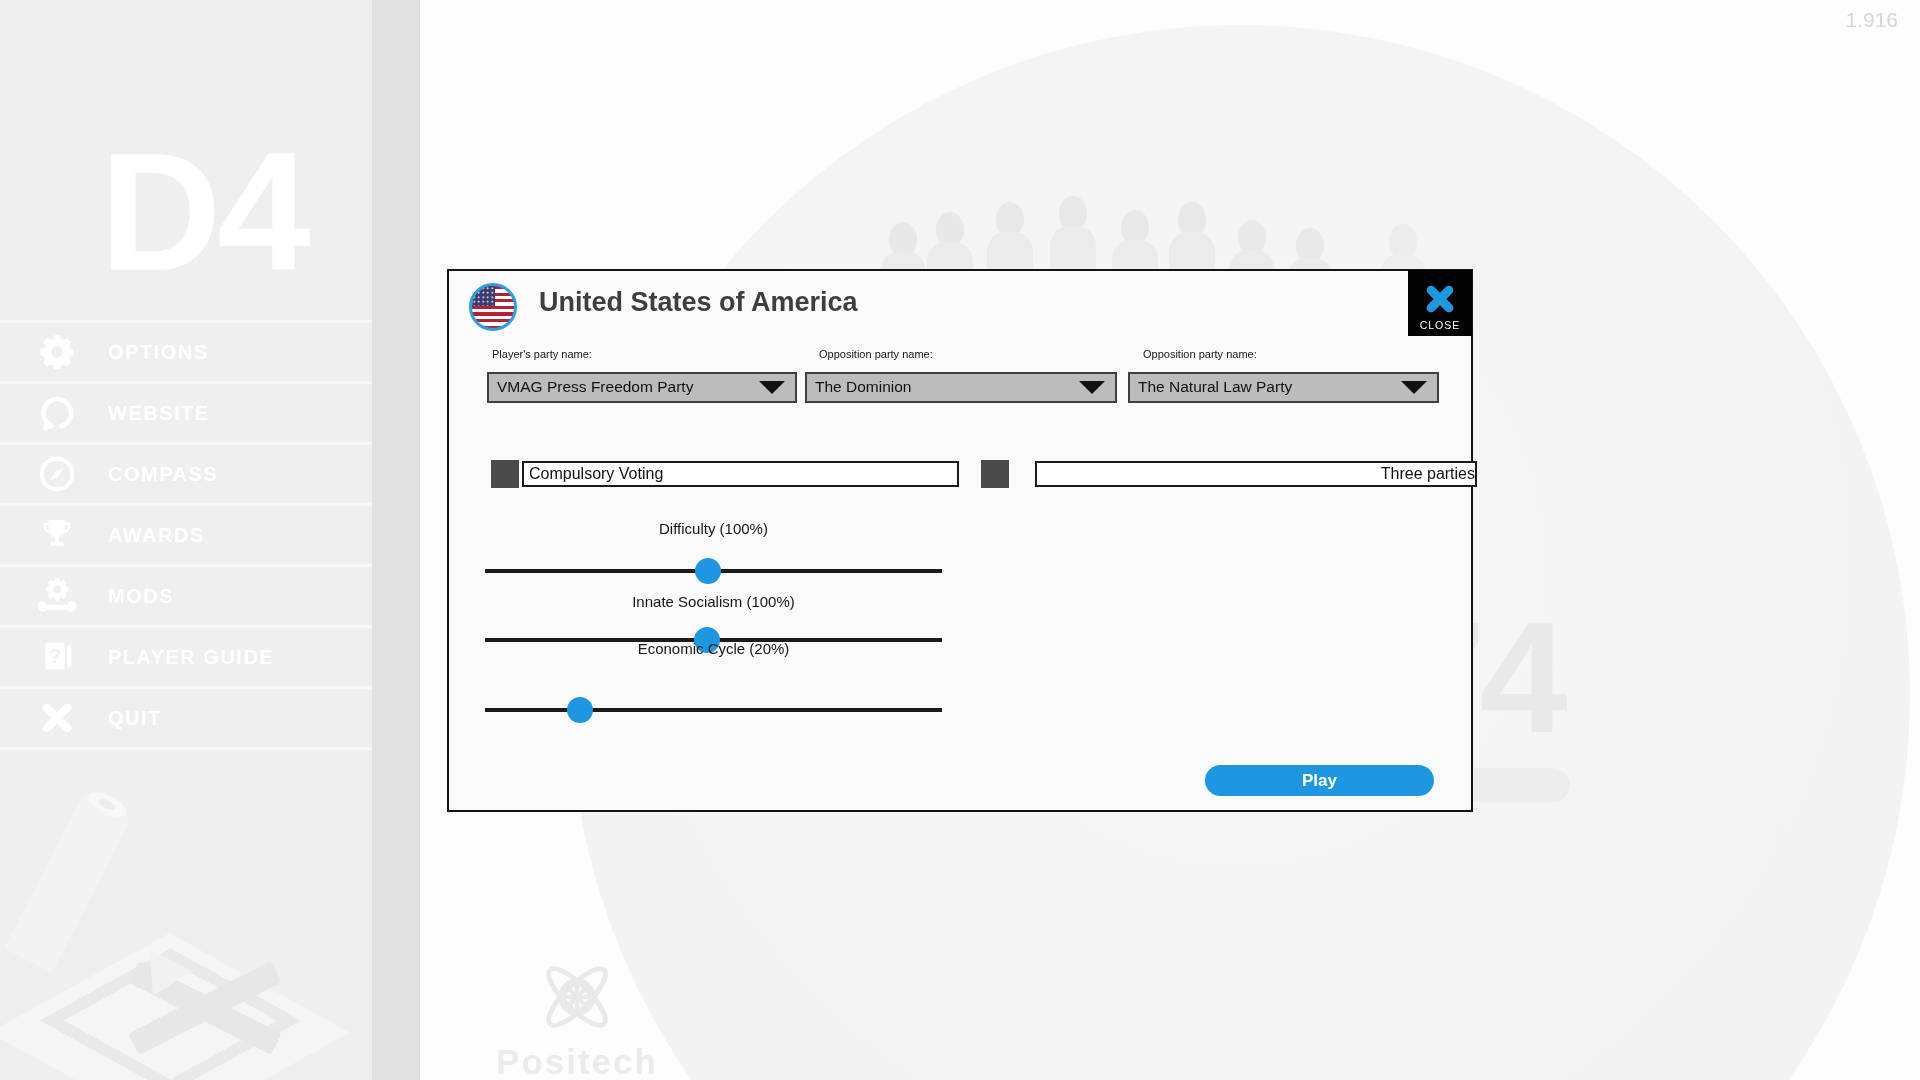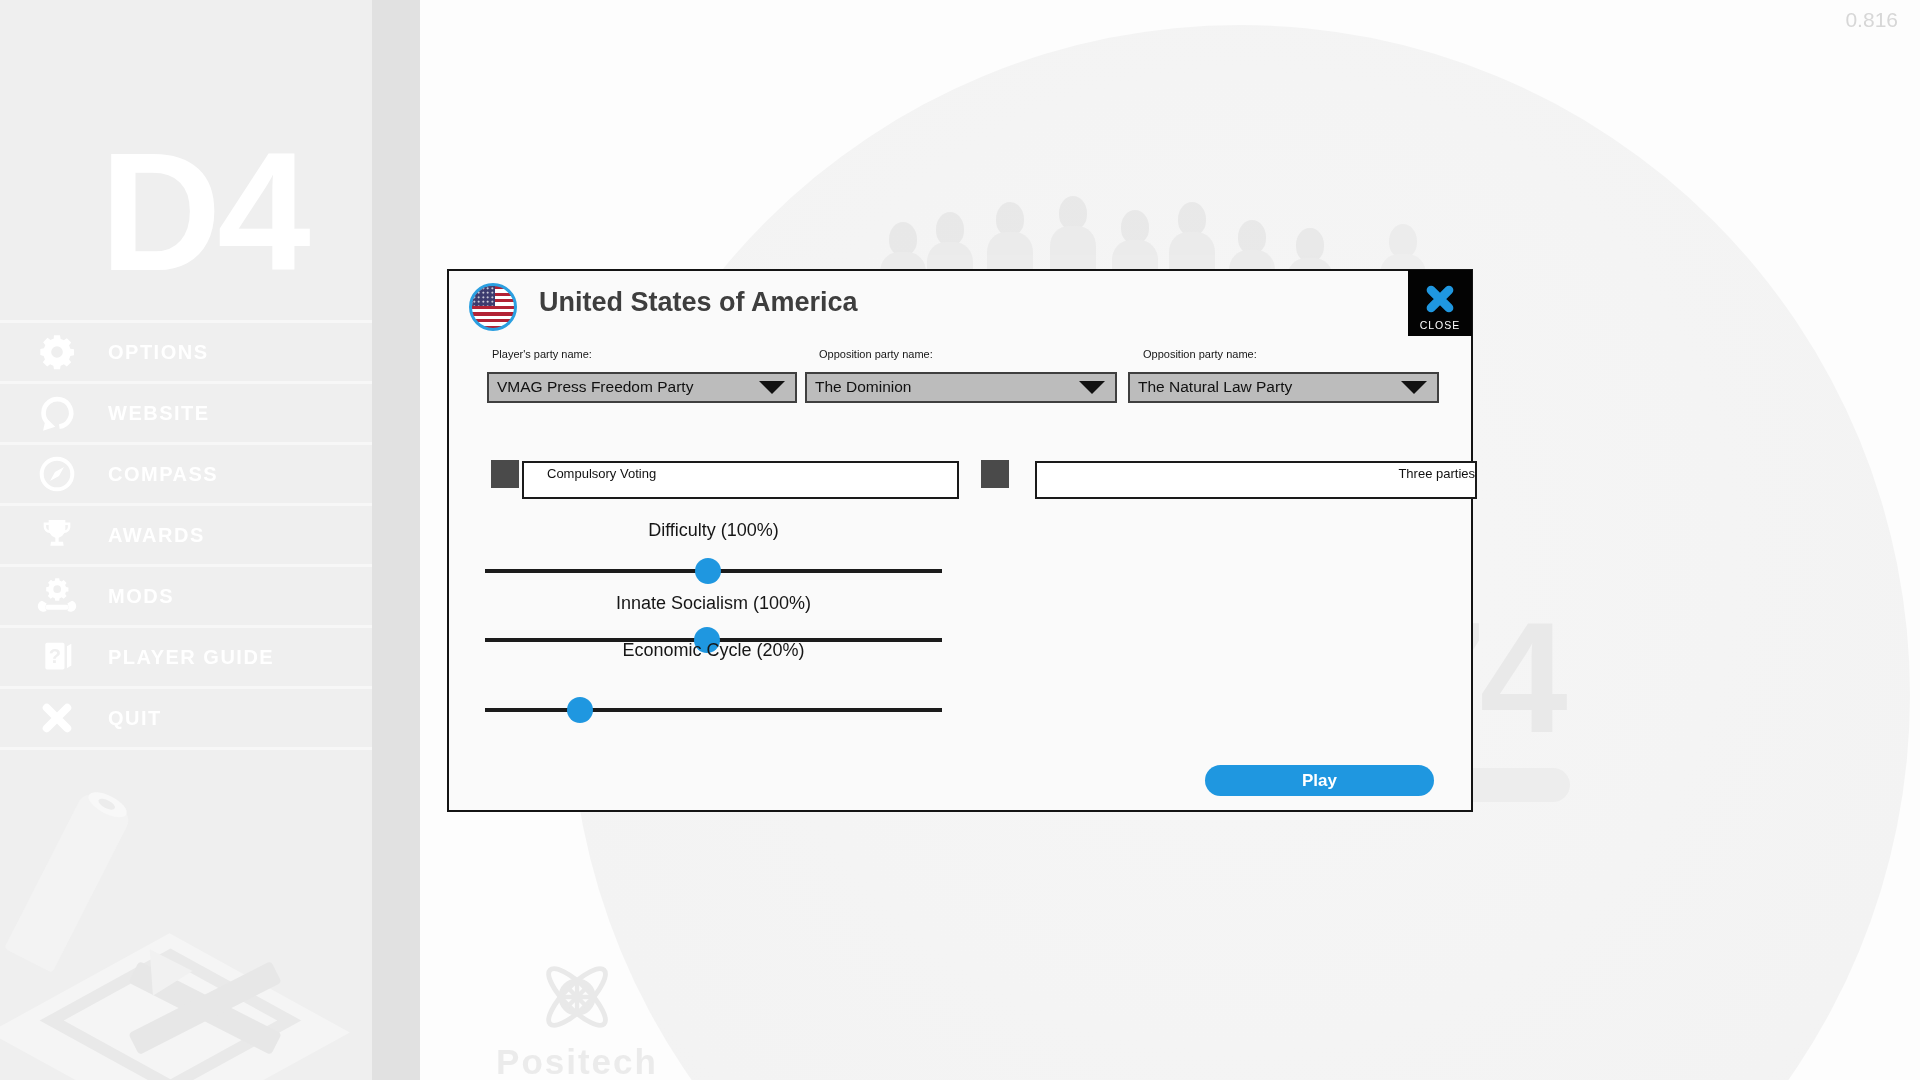--- a/index.html
+++ b/index.html
@@ -55,24 +55,24 @@
   .canton { position:absolute; left:0; top:0; width:55%; height:48%; background:#3c3b6e;
             background-image:radial-gradient(#ffffff .8px, transparent 1px); background-size:4.5px 4.5px; }
   .title { position:absolute; left:90px; top:16px; font-size:27px; font-weight:800; color:#3e3e3e; }
 
   .dd-label { position:absolute; top:77px; font-size:11px; color:#161616; }
   .dropdown { position:absolute; top:101px; height:31px; background:#bcbcbc; border:2px solid #3f3f3f; cursor:pointer; }
   .dd-value { position:absolute; left:8px; top:4px; font-size:15.5px; color:#111111; white-space:nowrap; }
   .dd-arrow { position:absolute; right:10px; top:7px; width:0; height:0; border-left:13px solid transparent; border-right:13px solid transparent; border-top:13px solid #111111; }
 
   .checkbox { position:absolute; top:189px; width:28px; height:28px; background:#4a4a4a; cursor:pointer; }
-  .textfield { position:absolute; top:190px; height:38px; background:#ffffff; border:2px solid #1a1a1a; font-size:13px; color:#111111; line-height:22px; padding-left:23px; cursor:text; }
+  .textfield { position:absolute; top:190px; height:26px; background:#ffffff; border:2px solid #1a1a1a; font-size:16px; color:#111111; line-height:22px; padding-left:5px; cursor:text; }
 
   .slider-col { position:absolute; top:0; height:100%; }
-  .slider-label { position:absolute; width:100%; text-align:center; font-size:18px; color:#161616; }
+  .slider-label { position:absolute; width:100%; text-align:center; font-size:15px; color:#161616; }
   .slider-track { position:absolute; width:100%; height:4px; background:#1b1b1b; cursor:pointer; }
   .slider-handle { position:absolute; top:-11px; width:26px; height:26px; border-radius:50%; background:#1f97e0; cursor:grab; }
   .lt1 { top:249px; } .lt2 { top:322px; } .lt3 { top:369px; }
   .tt1 { top:298px; } .tt2 { top:367px; } .tt3 { top:437px; }
 
   .play { position:absolute; left:756px; top:494px; width:229px; height:31px; border:none; border-radius:16px; background:#1f97e0;
           color:#ffffff; font-size:17px; font-weight:700; font-family:"Liberation Sans","DejaVu Sans",sans-serif; cursor:pointer; }
 </style>
 </head>
 <body>
@@ -163,21 +163,21 @@
   <div class="fig" style="left:927px; top:212px;"></div>
   <div class="fig" style="left:987px; top:202px;"></div>
   <div class="fig" style="left:1050px; top:196px;"></div>
   <div class="fig" style="left:1112px; top:210px;"></div>
   <div class="fig" style="left:1169px; top:202px;"></div>
   <div class="fig" style="left:1229px; top:220px;"></div>
   <div class="fig" style="left:1287px; top:228px;"></div>
   <div class="fig" style="left:1380px; top:224px; opacity:.35;"></div>
   <div class="watermark">74</div>
   <div class="bg-pill"></div>
-  <div class="version">0.816</div>
+  <div class="version">1.916</div>
 
   <div class="brand">
     <svg width="98" height="90" viewBox="0 0 100 92" fill="none" stroke="#e9e9e9">
       <ellipse cx="50" cy="46" rx="39" ry="12.5" stroke-width="5" transform="rotate(45 50 46)"></ellipse>
       <ellipse cx="50" cy="46" rx="39" ry="12.5" stroke-width="5" transform="rotate(-45 50 46)"></ellipse>
       <circle cx="50" cy="46" r="16.5" stroke-width="5"></circle>
       <path d="M38 34l24 24M62 34L38 58M50 28v36M32 46h36" stroke-width="4.5"></path>
     </svg>
     <div class="brand-name">Positech</div>
     <div class="brand-sub">Games</div>

